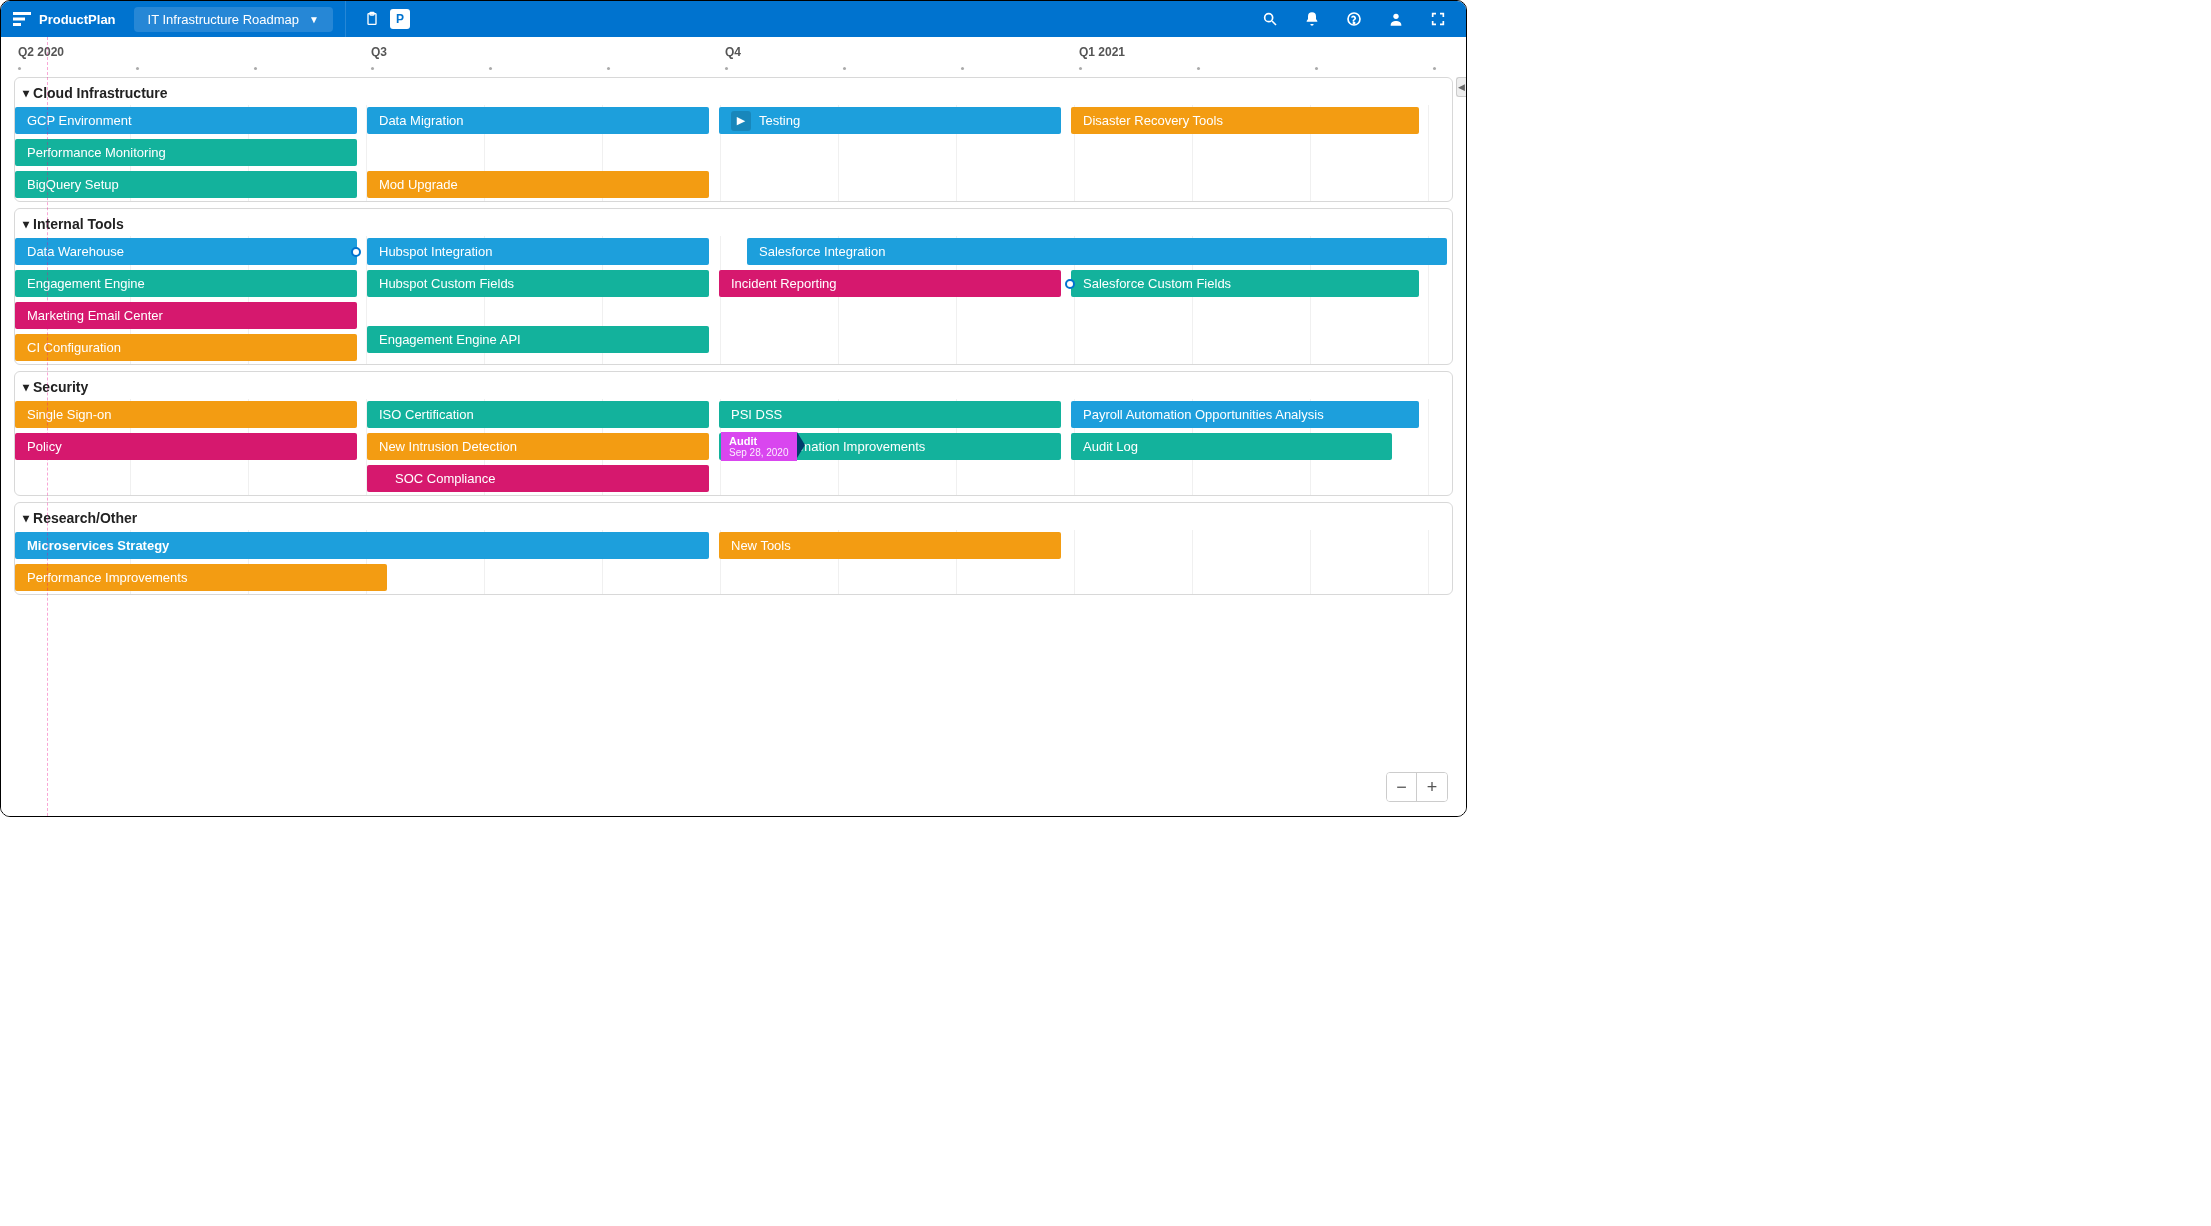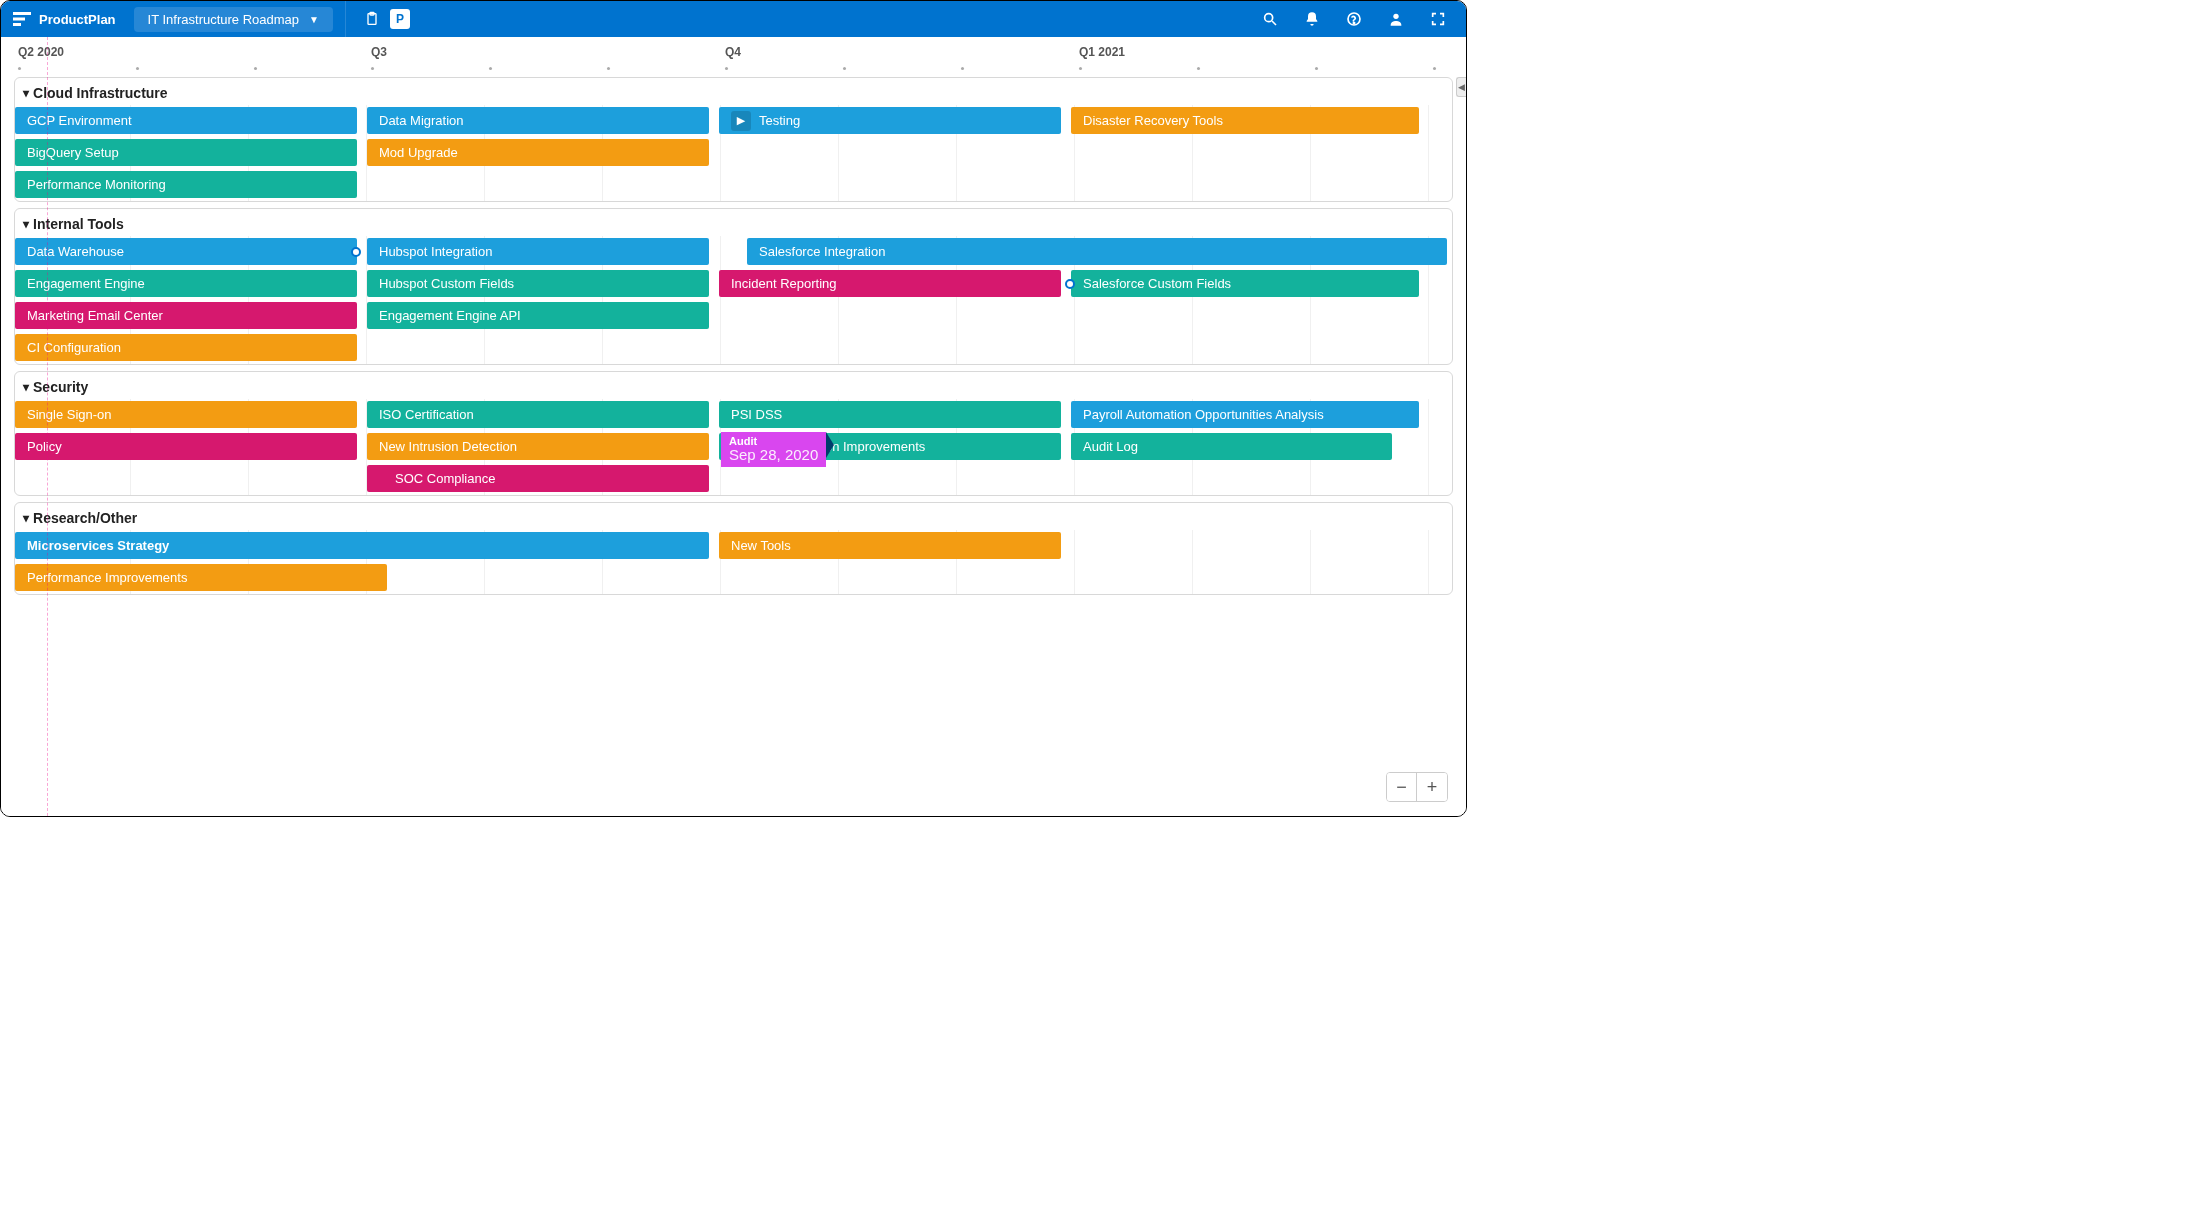--- a/index.html
+++ b/index.html
@@ -42,21 +42,21 @@
 .c-blue   { background:#1d9fdc; }
 .c-teal   { background:#13b29c; }
 .c-orange { background:#f39c12; }
 .c-pink   { background:#d6186e; }
 .link-dot { position:absolute; width:10px; height:10px; background:#fff; border:2px solid #0073cf; border-radius:50%; z-index:5; }
 
 
 .milestone { position:absolute; background:#d946ef; color:#fff; font-size:10px; padding:3px 8px 3px 8px; line-height:1.1; z-index:10; }
 .milestone::after { content:""; position:absolute; right:-8px; top:0; width:0; height:0; border-top:13px solid transparent; border-bottom:13px solid transparent; border-left:8px solid #003d6b; }
 .milestone .mname { font-weight:600; font-size:11px; }
-.milestone .mdate { font-size:15px; opacity:.9;text-align:center; }
+.milestone .mdate { font-size:10px; opacity:.9;text-align:center; }
 
 
 .today-line { position:absolute; left:46px; top:0; bottom:0; width:0; border-left:1px dashed #e08; opacity:.35; z-index:1; pointer-events:none; }
 
 
 .gridlines { position:absolute; left:13px; right:13px; top:0; bottom:0; pointer-events:none; z-index:0; }
 .gridline { position:absolute; top:0; bottom:0; width:1px; background:#f0f0f0; }
 
 
 .zoom { position:absolute; right:18px; bottom:14px; display:flex; border:1px solid #ccc; border-radius:4px; overflow:hidden; background:#fff; z-index:30; }
@@ -193,29 +193,29 @@
               <div class="bar c-blue" style="left: 704px; width: 342px;">
                 <span class="expand">▶</span>
                 <span>Testing</span>
               </div>
               <div class="bar c-orange" style="left: 1056px; width: 348px;">
                 <span>Disaster Recovery Tools</span>
               </div>
             </div>
             <div class="row">
               <div class="bar c-teal" style="left: 0px; width: 342px;">
+                <span>Performance Monitoring</span>
+              </div>
+            </div>
+            <div class="row">
+              <div class="bar c-teal" style="left: 0px; width: 342px;">
                 <span>BigQuery Setup</span>
               </div>
               <div class="bar c-orange" style="left: 352px; width: 342px;">
                 <span>Mod Upgrade</span>
-              </div>
-            </div>
-            <div class="row">
-              <div class="bar c-teal" style="left: 0px; width: 342px;">
-                <span>Performance Monitoring</span>
               </div>
             </div>
           </div>
         </div>
         <div class="lane">
           <div class="lane-header">
             <span class="chev">▾</span>
             <span>Internal Tools</span>
           </div>
           <div class="lane-body">
@@ -257,21 +257,21 @@
               </div>
               <div class="bar c-teal" style="left: 1056px; width: 348px;">
                 <span>Salesforce Custom Fields</span>
               </div>
               <div class="link-dot" style="left: 1050px; top: 11px;"></div>
             </div>
             <div class="row">
               <div class="bar c-pink" style="left: 0px; width: 342px;">
                 <span>Marketing Email Center</span>
               </div>
-              <div class="bar c-teal" style="left: 352px; width: 342px;">
+              <div class="bar c-teal" style="left: 352px; width: 342px; margin-top: 24px;">
                 <span>Engagement Engine API</span>
               </div>
             </div>
             <div class="row">
               <div class="bar c-orange" style="left: 0px; width: 342px;">
                 <span>CI Configuration</span>
               </div>
             </div>
           </div>
         </div>

